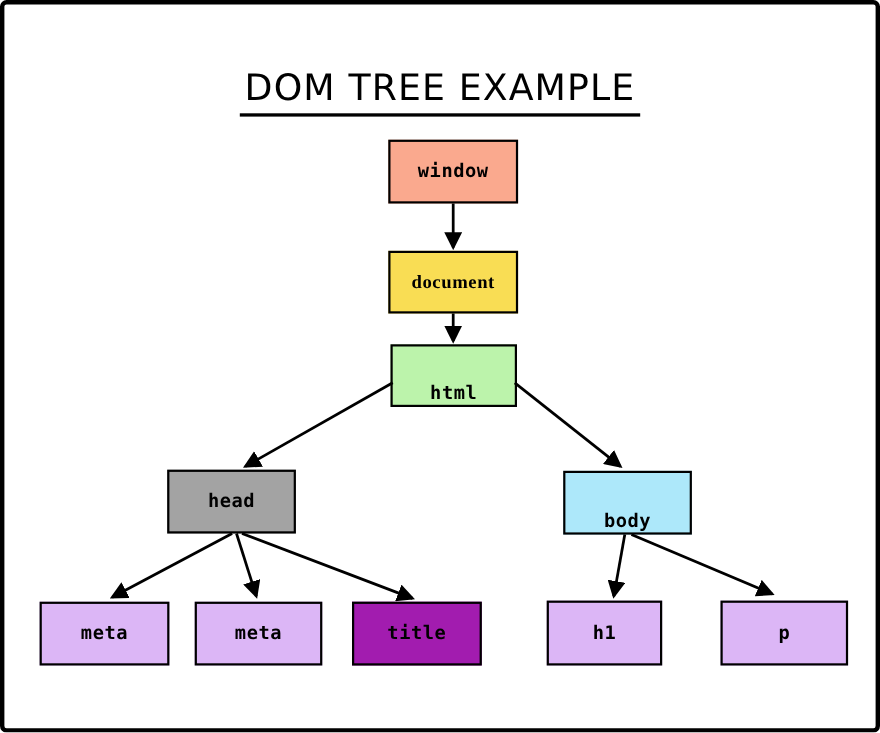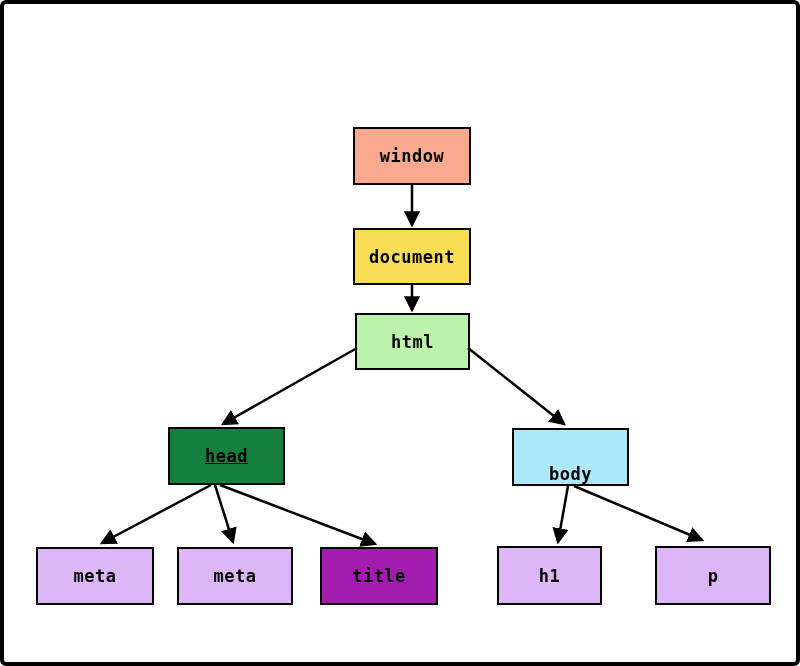--- a/index.html
+++ b/index.html
@@ -54,32 +54,35 @@
     width: 800px;
     height: 666px;
     pointer-events: none;
   }
 </style>
 </head>
 <body>
 
 <div class="canvas">
 
+  <div class="title">
+    <span class="underlined">DOM TREE EXAMPLE</span>
+  </div>
 
   <div>
       <div class="node" style="left: 349px; top: 123px; width: 118px; height: 58px; background: rgb(250, 169, 142); border-color: rgb(0, 0, 0);">
         <span>window</span>
       </div>
-      <div class="node" style="left: 349px; top: 224px; width: 118px; height: 57px; background: rgb(249, 221, 84); border-color: rgb(0, 0, 0);">
+      <div class="node" style="left: 349px; top: 224px; width: 118px; height: 57px; background: rgb(249, 221, 84); border-color: rgb(0, 0, 0); font-family: Liberation Serif, serif;">
         <span>document</span>
       </div>
-      <div class="node" style="left: 351px; top: 309px; width: 115px; height: 57px; background: rgb(188, 243, 171); border-color: rgb(0, 0, 0);">
+      <div class="node" style="left: 351px; top: 309px; width: 115px; height: 57px; background: rgb(188, 243, 171); border-color: rgb(0, 0, 0); align-items: flex-end;">
         <span>html</span>
       </div>
-      <div class="node" style="left: 164px; top: 423px; width: 117px; height: 58px; background: #15803d; border-color: rgb(0, 0, 0); text-decoration: underline;">
+      <div class="node" style="left: 148px; top: 423px; width: 117px; height: 58px; background: #a3a3a3; border-color: rgb(0, 0, 0);">
         <span>head</span>
       </div>
       <div class="node" style="left: 508px; top: 424px; width: 117px; height: 58px; background: rgb(173, 232, 250); border-color: rgb(0, 0, 0); align-items: flex-end;">
         <span>body</span>
       </div>
       <div class="node" style="left: 32px; top: 543px; width: 118px; height: 58px; background: rgb(220, 182, 246); border-color: rgb(0, 0, 0);">
         <span>meta</span>
       </div>
       <div class="node" style="left: 173px; top: 543px; width: 116px; height: 58px; background: rgb(220, 182, 246); border-color: rgb(0, 0, 0);">
         <span>meta</span>

